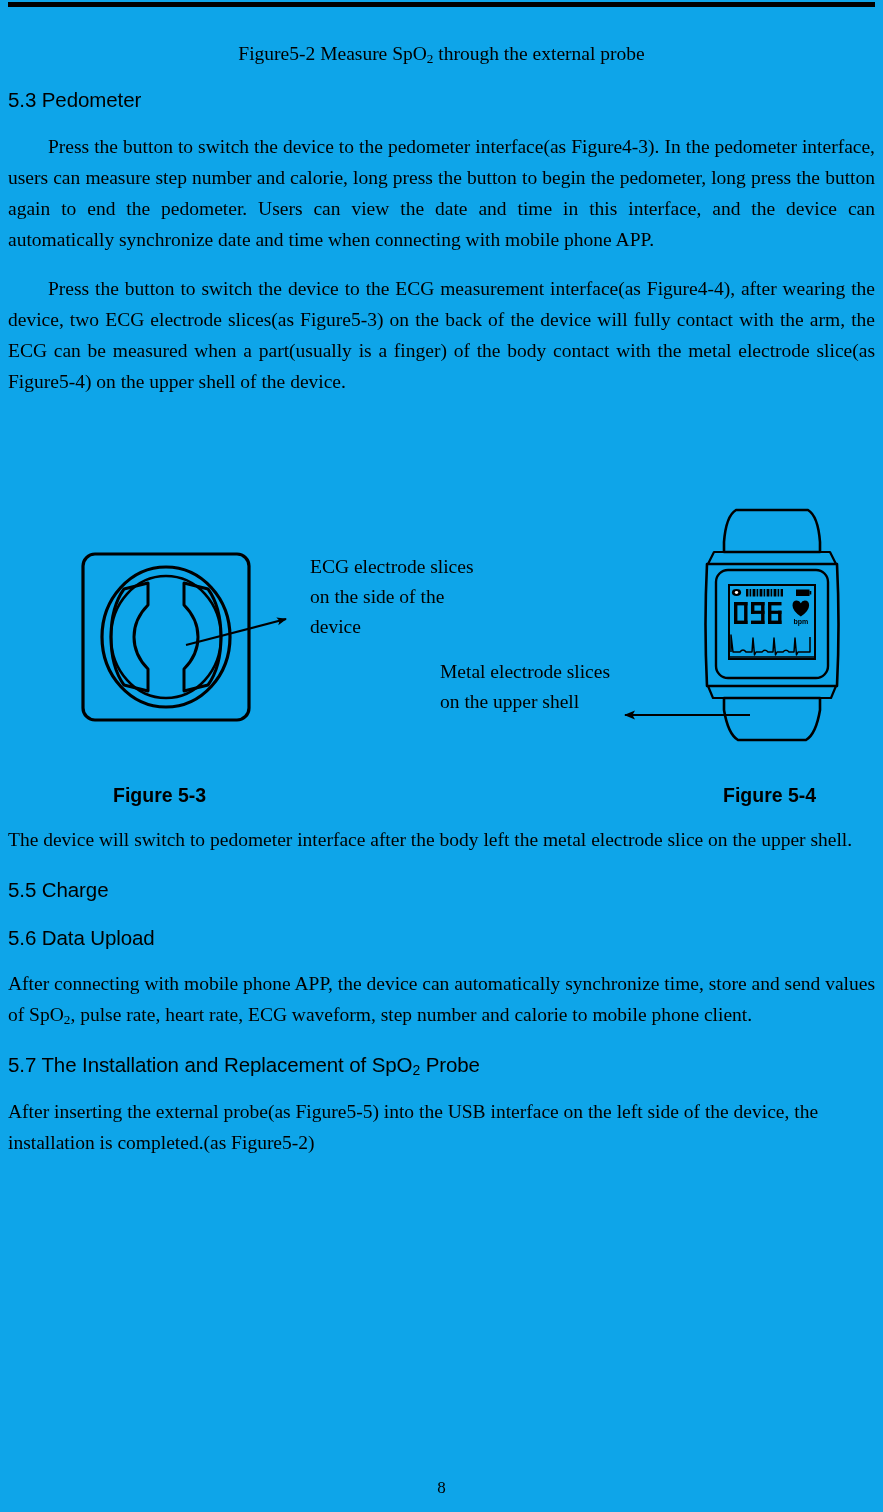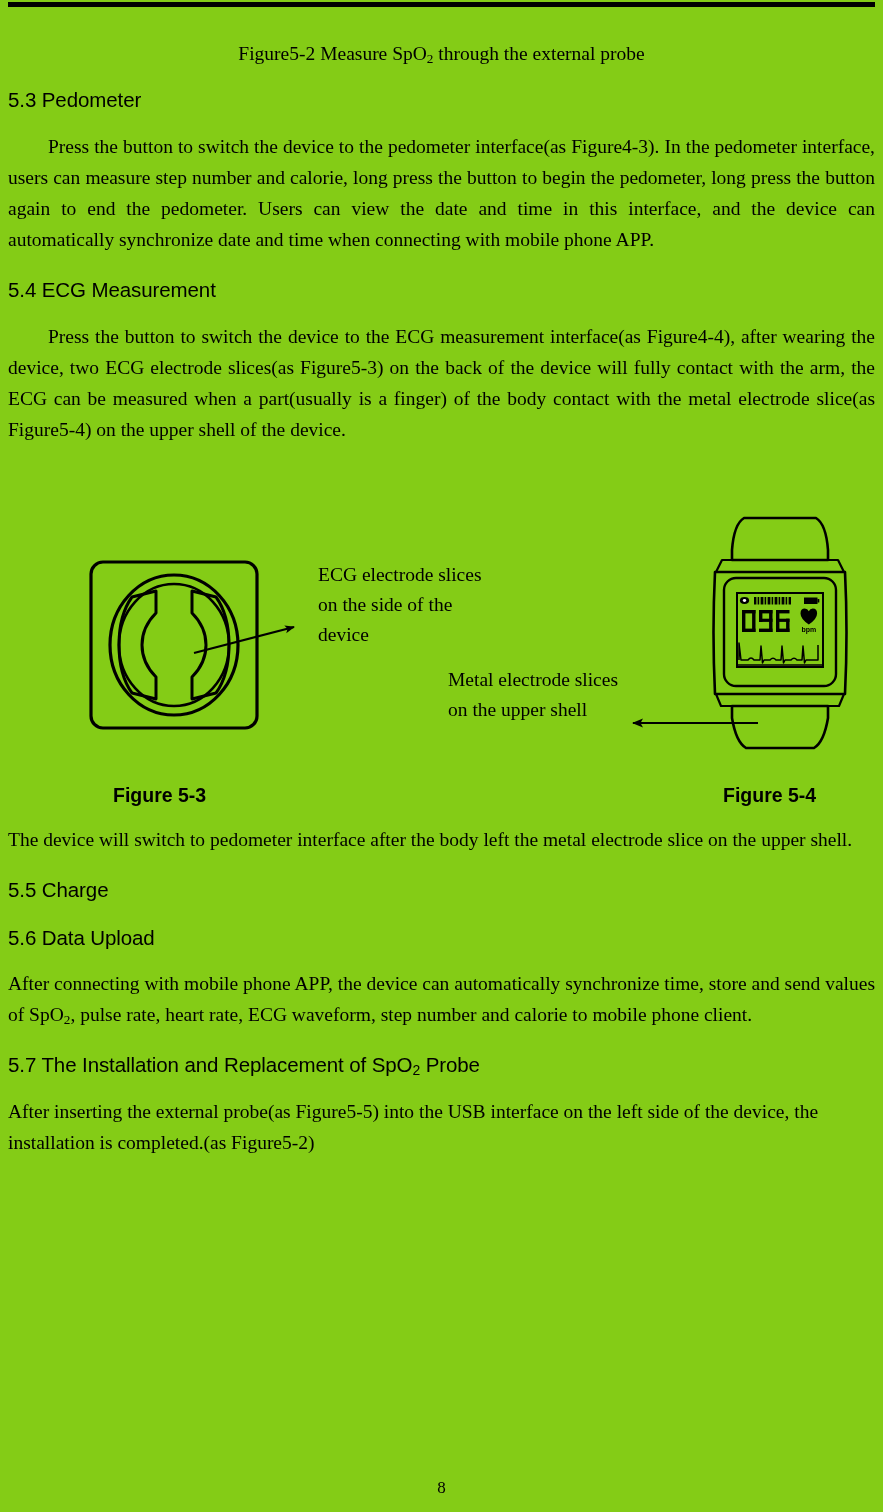--- a/index.html
+++ b/index.html
@@ -4,21 +4,21 @@
 <style>
   html, body {
     margin: 0;
     padding: 0;
     background: #ffffff;
   }
   .page {
     position: relative;
     width: 883px;
     height: 1512px;
-    background: #84cc16;
+    background: #0ea5e9;
     font-family: "Liberation Serif", "DejaVu Serif", serif;
     color: #000000;
     overflow: hidden;
     box-sizing: border-box;
   }
   .top-rule {
     position: absolute;
     left: 8px;
     top: 2px;
     width: 867px;
@@ -65,21 +65,21 @@
     font-size: 0.68em;
     vertical-align: -0.25em;
     line-height: 0;
   }
 
   
   .figure-block {
     position: relative;
     width: 780px;
     height: 300px;
-    margin: 8px;
+    margin: 0;
   }
   .fig-left {
     position: absolute;
     left: 78px;
     top: 55px;
     width: 176px;
     height: 176px;
   }
   .fig-watch {
     position: absolute;
@@ -147,21 +147,20 @@
 
   <div class="top-rule"></div>
 
   <div class="content">
 
     <div class="fig-caption-top"><span>Figure5-2 Measure SpO</span><sub>2</sub><span> through the external probe</span></div>
 
     <h2 class="section">5.3 Pedometer</h2>
     <p class="body indent">Press the button to switch the device to the pedometer interface(as Figure4-3). In the pedometer interface, users can measure step number and calorie, long press the button to begin the pedometer, long press the button again to end the pedometer. Users can view the date and time in this interface, and the device can automatically synchronize date and time when connecting with mobile phone APP.</p>
 
-    <h2 class="section">5.4 ECG Measurement</h2>
     <p class="body indent">Press the button to switch the device to the ECG measurement interface(as Figure4-4), after wearing the device, two ECG electrode slices(as Figure5-3) on the back of the device will fully contact with the arm, the ECG can be measured when a part(usually is a finger) of the body contact with the metal electrode slice(as Figure5-4) on the upper shell of the device.</p>
   </div>
 
   <div class="figure-block" style="position:absolute; left:0; top:494px;">
 
     <div class="fig-left">
       <svg viewBox="0 0 176 176" width="176" height="176">
         <rect x="5" y="5" width="166" height="166" rx="12" ry="12" fill="none" stroke="#000" stroke-width="3.2"></rect>
         <ellipse cx="88" cy="88" rx="64" ry="70" fill="none" stroke="#000" stroke-width="3.2"></ellipse>
         <ellipse cx="88" cy="88" rx="55" ry="61" fill="none" stroke="#000" stroke-width="2.6"></ellipse>

